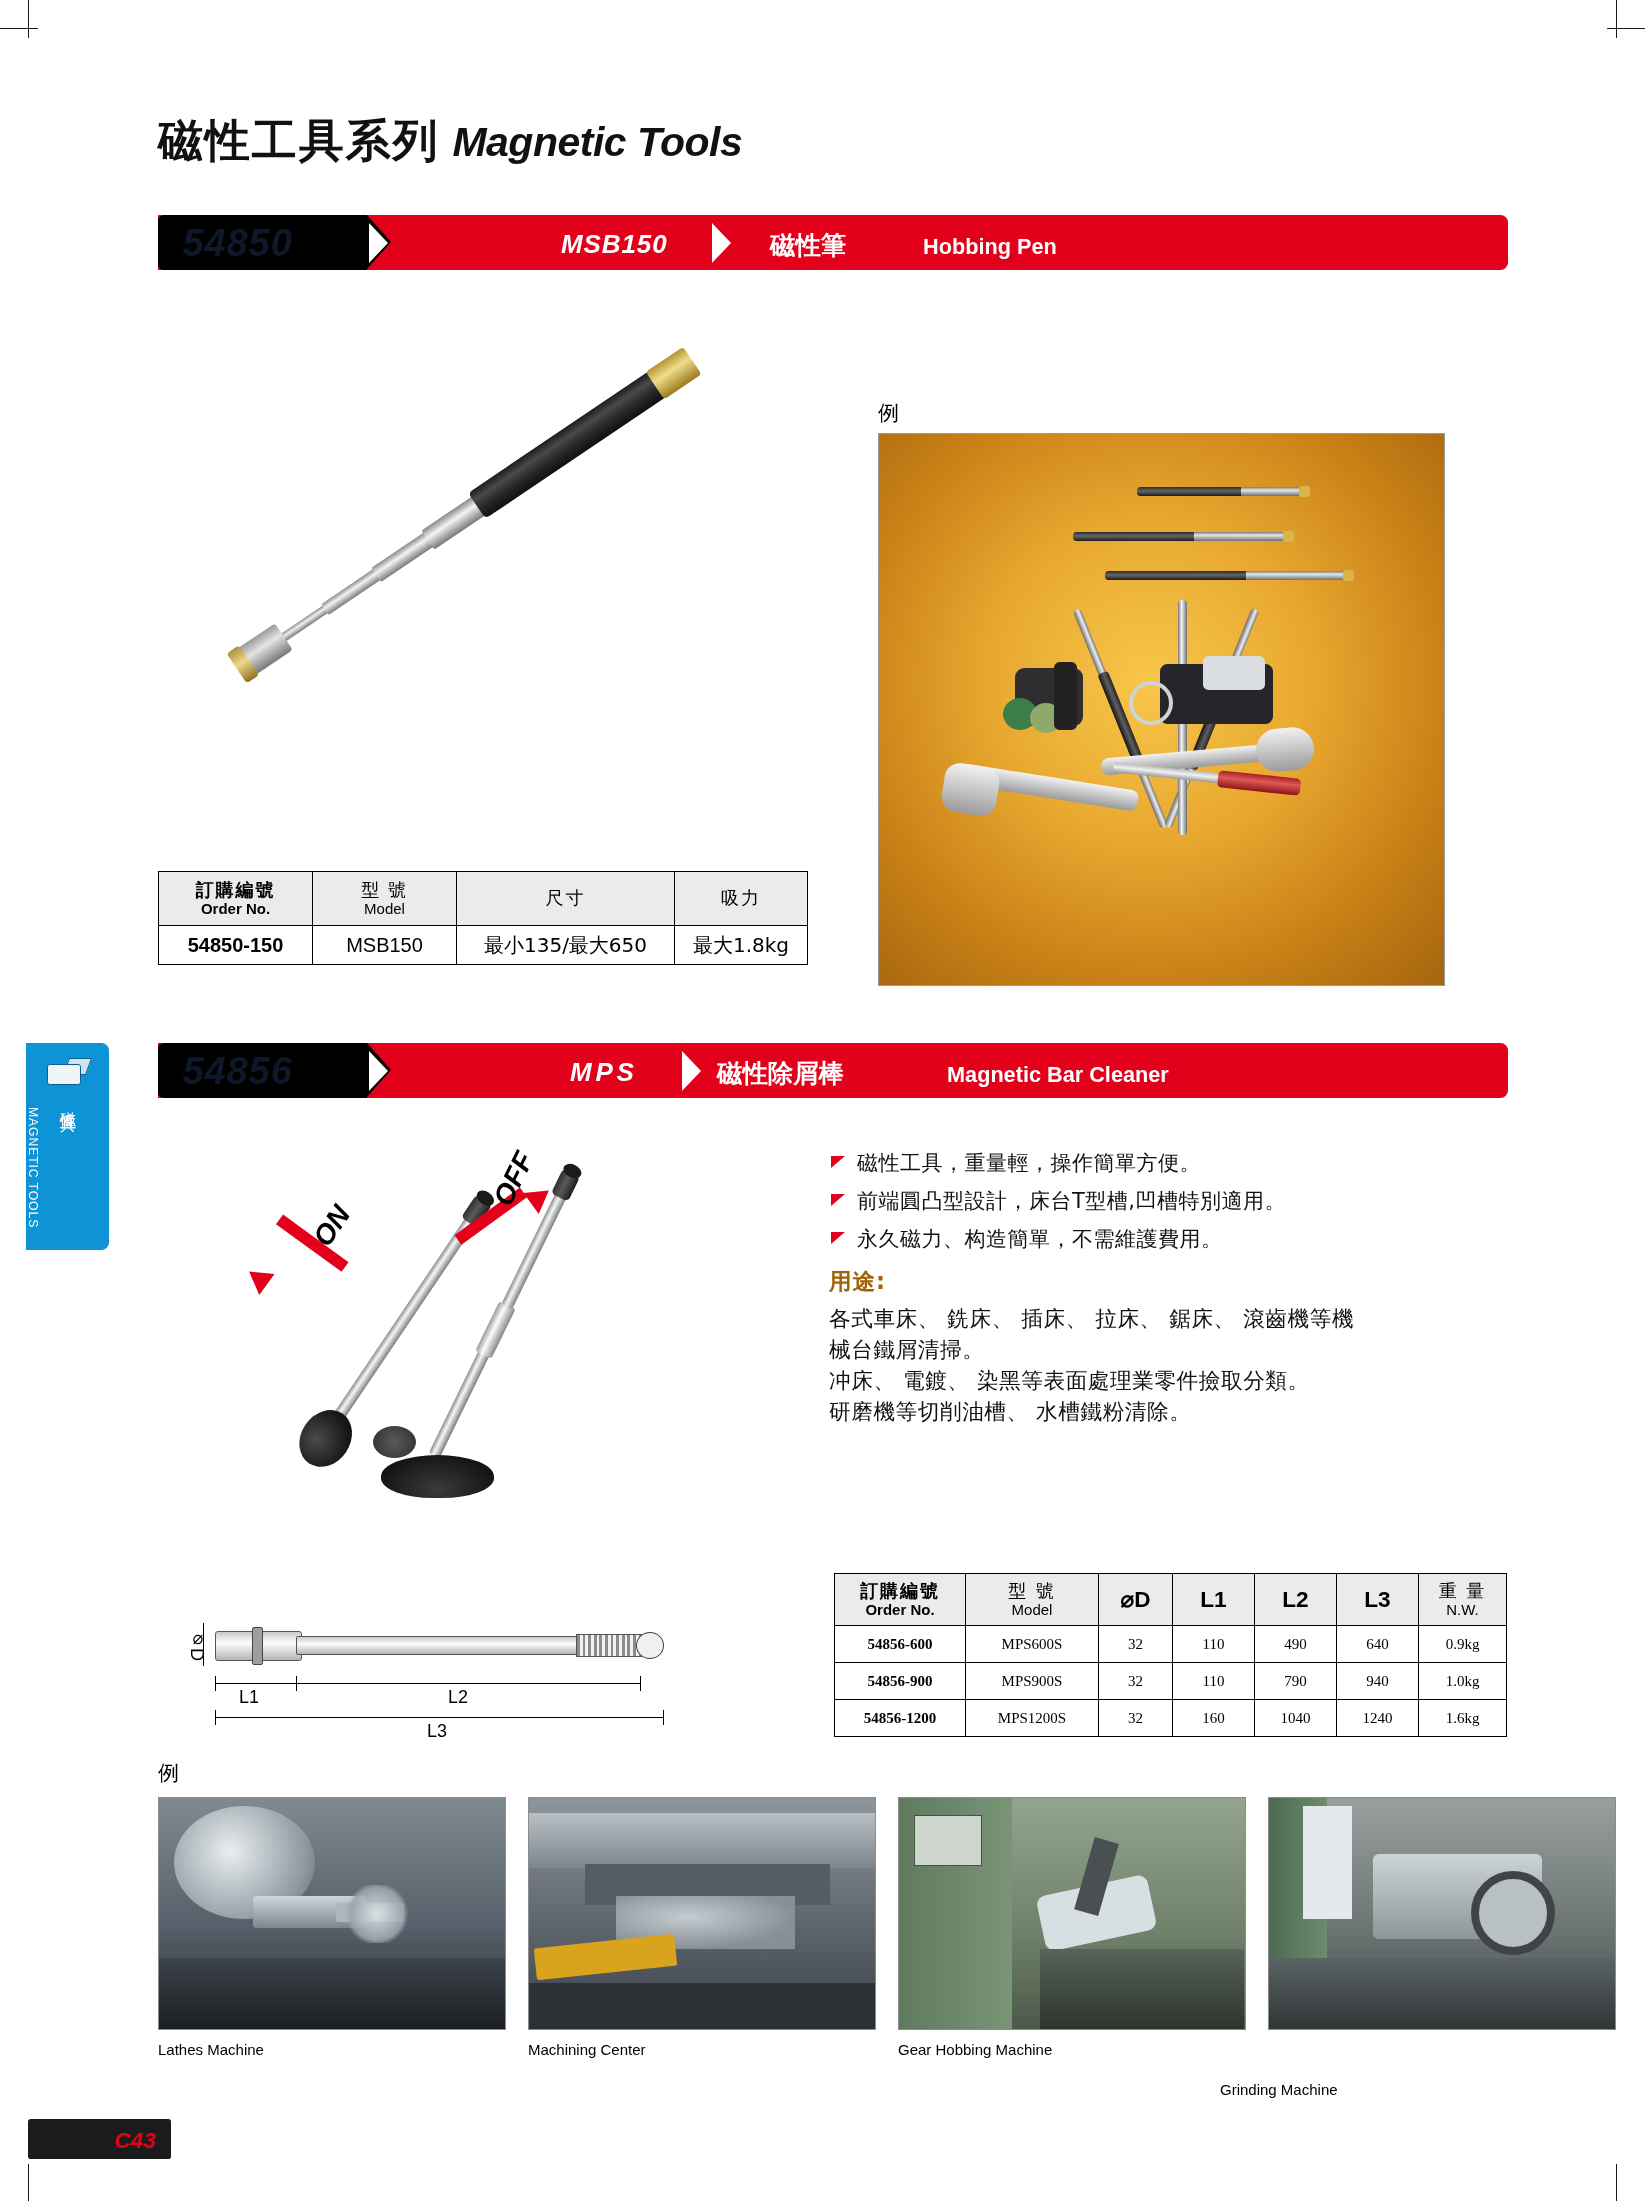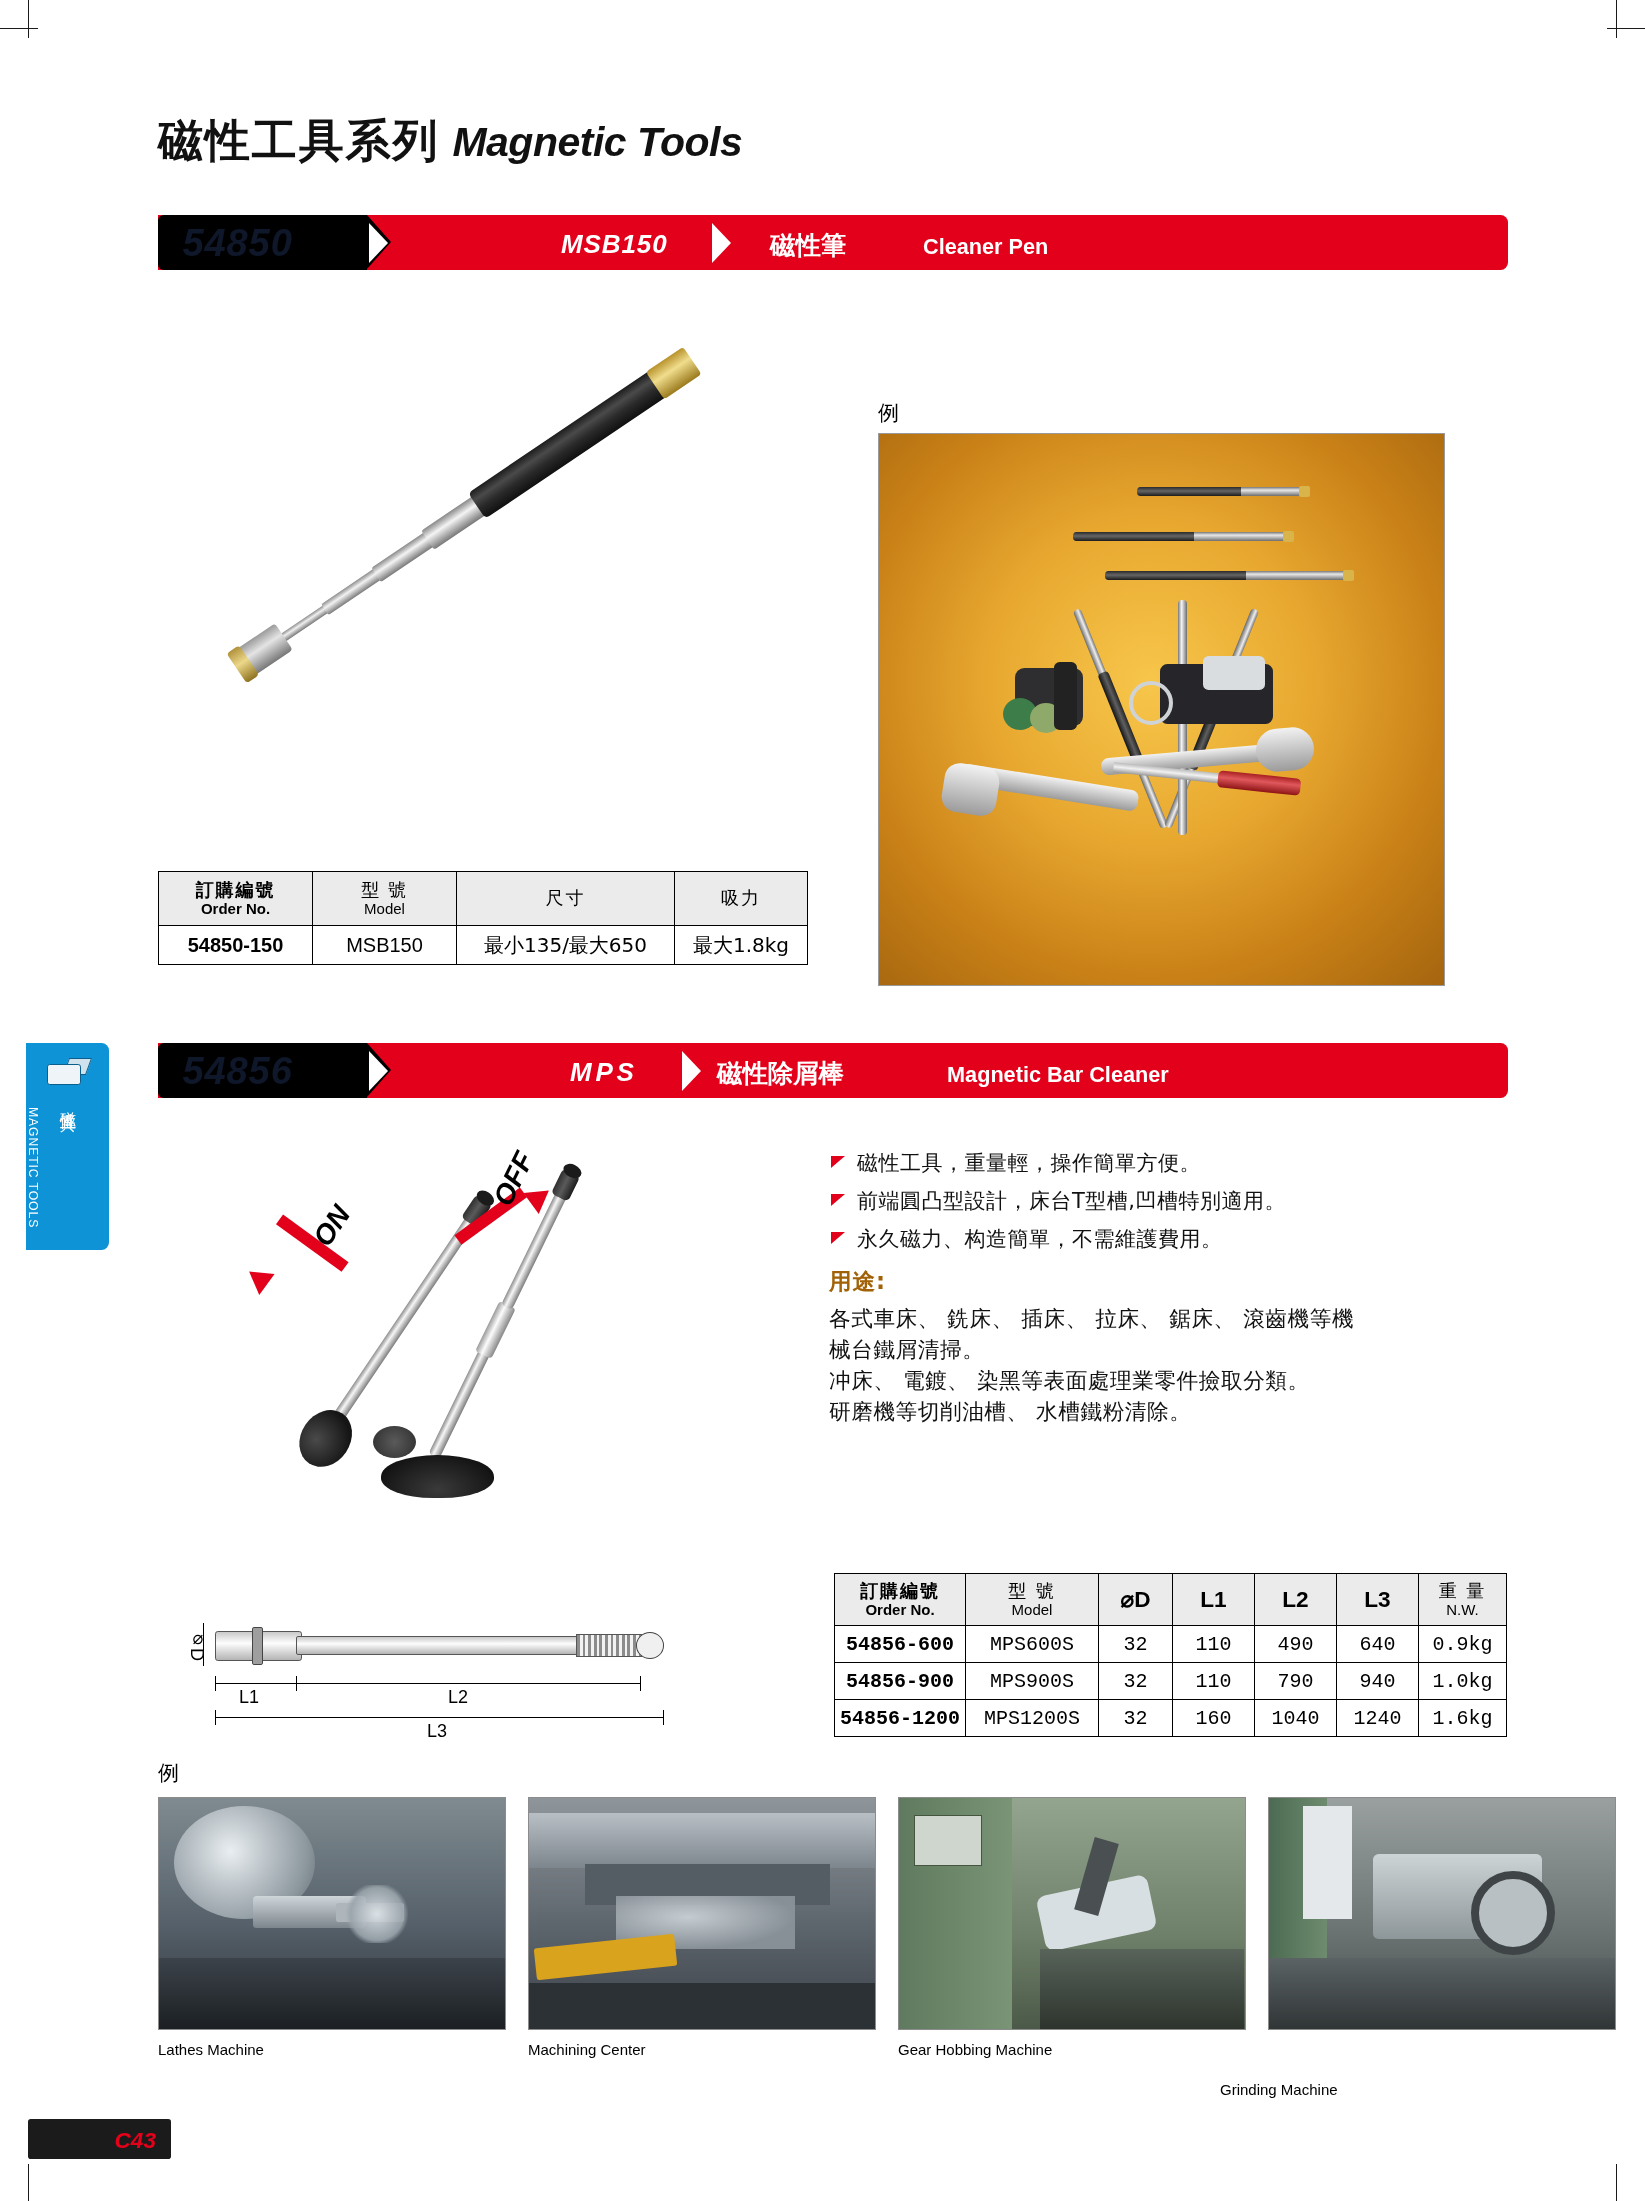--- a/index.html
+++ b/index.html
@@ -191,21 +191,21 @@
   #table-1 th { height: 53px; }
   #table-1 td { height: 38px; font-size: 20px; }
   #table-1 .c-order { width: 153px; font-weight: bold; font-family: "Liberation Sans", sans-serif; }
   #table-1 .c-model { width: 143px; font-family: "Liberation Sans", sans-serif; }
   #table-1 .c-size  { width: 217px; }
   #table-1 .c-pull  { width: 132px; }
 
   
   #table-2 { left: 834px; top: 1573px; }
   #table-2 th { height: 51px; }
-  #table-2 td { height: 36px; font-size: 20px; font-family: Liberation Mono, monospace; margin-top: 44px; }
+  #table-2 td { height: 36px; font-size: 15px; font-family: Liberation Serif, serif; margin-top: 44px; }
   #table-2 .c-order { width: 130px; font-weight: bold; }
   #table-2 .c-model { width: 132px; }
   #table-2 .c-d  { width: 73px; }
   #table-2 .c-l  { width: 81px; }
   #table-2 .c-nw { width: 87px; }
   #table-2 .hd-l { font-size: 22.6px; font-weight: bold; font-family: "Liberation Sans", sans-serif; }
 
   
   .photo {
     position: absolute;
@@ -400,21 +400,21 @@
 
 <div class="prod-bar" style="top:215px;">
   <div class="bg-red"></div>
   <div class="blk" style="width:209px;"></div>
   <div class="arrow-blk" style="left:209px;"></div>
   <div class="arrow-wht" style="left:211px;"></div>
   <div class="code">54850</div>
   <div class="model" style="left:403px;">MSB150</div>
   <div class="arrow-wht" style="left:554px;"></div>
   <div class="name-cn" style="left:612px;">磁性筆</div>
-  <div class="name-en" style="left:765px;">Cleaner Pen</div>
+  <div class="name-en" style="left:765px;">Hobbing Pen</div>
 </div>
 
 <div id="pen-illustration">
 
   <div style="position:absolute;left:26px;top:252px;width:490px;height:56px;transform:rotate(-34deg);transform-origin:0 50%;">
 
     <div style="position:absolute;left:0;top:24.5px;width:56px;height:9.4px;background:linear-gradient(to bottom,#8e8e8e,#efefef 40%,#7a7a7a);border-radius:1.9px;"></div>
     <div style="position:absolute;left:53px;top:22.6px;width:66px;height:13px;background:linear-gradient(to bottom,#8e8e8e,#f2f2f2 40%,#7c7c7c);border-radius:1.9px;"></div>
     <div style="position:absolute;left:115px;top:21px;width:66px;height:17px;background:linear-gradient(to bottom,#8b8b8b,#f4f4f4 40%,#7a7a7a);border-radius:1.9px;"></div>
     <div style="position:absolute;left:177px;top:18px;width:66px;height:22.6px;background:linear-gradient(to bottom,#888,#f4f4f4 40%,#787878);border-radius:2.8px;"></div>

